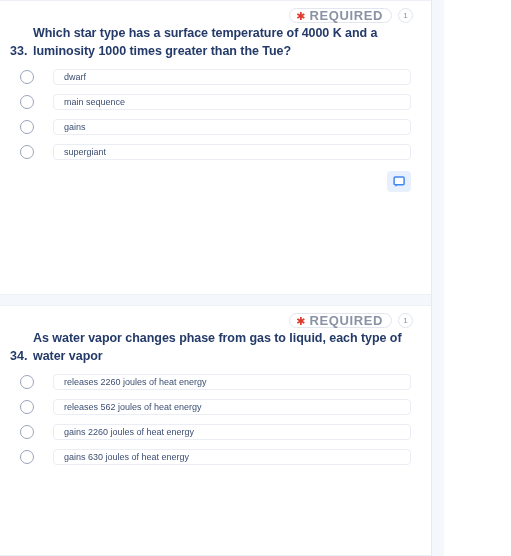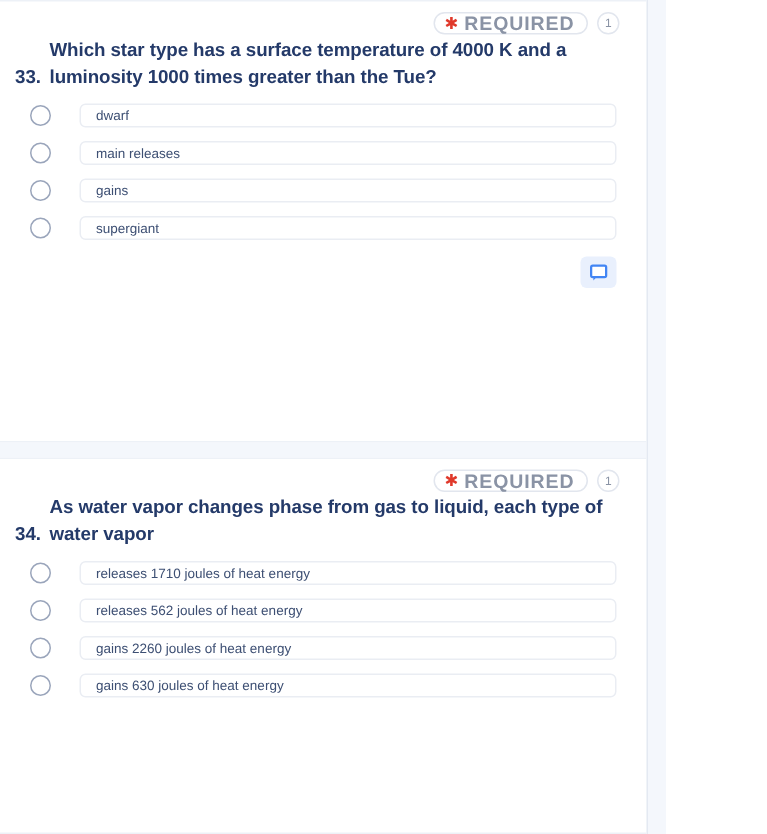--- a/index.html
+++ b/index.html
@@ -226,21 +226,21 @@
         <div class="option-row">
           <div class="radio"></div>
           <div class="option-box">
             <span class="option-label">dwarf</span>
           </div>
         </div>
 
         <div class="option-row">
           <div class="radio"></div>
           <div class="option-box">
-            <span class="option-label">main releases</span>
+            <span class="option-label">main sequence</span>
           </div>
         </div>
 
         <div class="option-row">
           <div class="radio"></div>
           <div class="option-box">
             <span class="option-label">gains</span>
           </div>
         </div>
 
@@ -277,21 +277,21 @@
       <div class="question-head">
         <div class="q-number">34.</div>
         <div class="q-text">As water vapor changes phase from gas to liquid, each type of water vapor</div>
       </div>
 
       <div class="options">
 
         <div class="option-row">
           <div class="radio"></div>
           <div class="option-box">
-            <span class="option-label">releases 1710 joules of heat energy</span>
+            <span class="option-label">releases 2260 joules of heat energy</span>
           </div>
         </div>
 
         <div class="option-row">
           <div class="radio"></div>
           <div class="option-box">
             <span class="option-label">releases 562 joules of heat energy</span>
           </div>
         </div>
 

